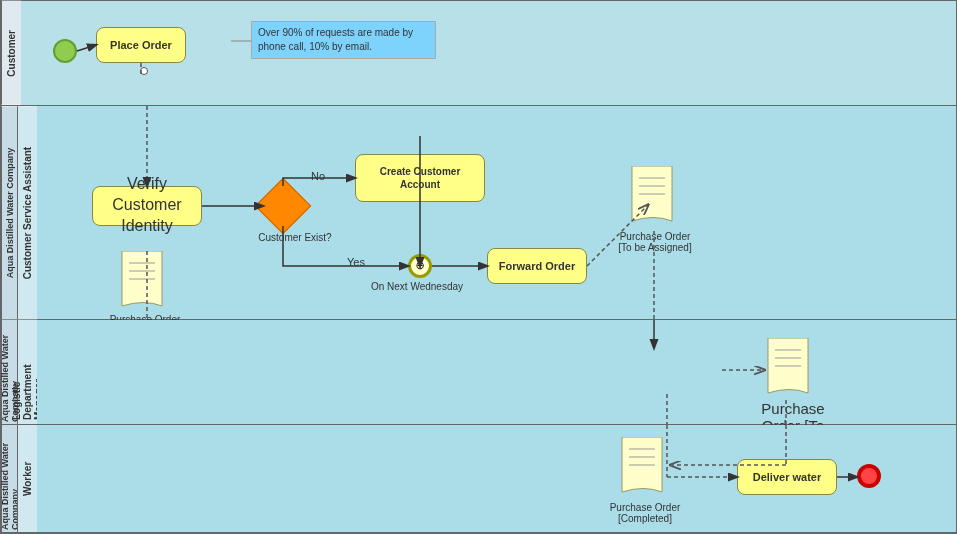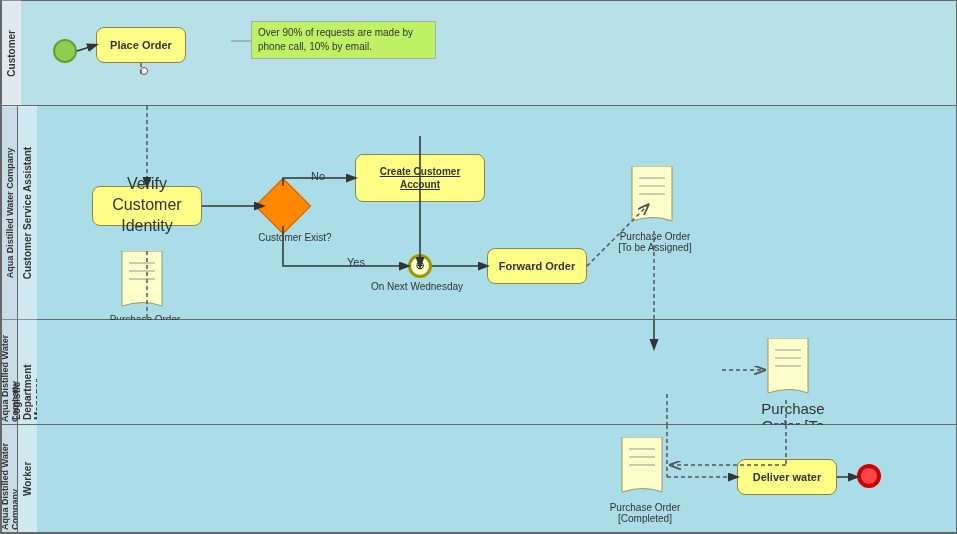--- a/index.html
+++ b/index.html
@@ -113,21 +113,21 @@
       background: #ffffcc;
       border: 3px solid #999900;
       display: flex;
       align-items: center;
       justify-content: center;
       font-size: 10px;
     }
 
     .annotation-box {
       position: absolute;
-      background: #bef264;
+      background: #7dd3fc;
       border: 1px solid #aaa;
       font-size: 10px;
       padding: 4px 6px;
       color: #333;
     }
 
     
     .arrows-svg {
       position: absolute;
       top: 0;
@@ -198,21 +198,21 @@
     <div class="lane-content" style="position:relative;">
 
       <div class="task-box" style="left:55px; top:80px; width:110px; height:40px;">
         <span style="font-size:16px; font-weight:normal; line-height:1.3;">Verify Customer<br>Identity</span>
       </div>
 
       <div class="diamond" style="left:226px; top:80px;"></div>
       <div class="label-text" style="left:210px; top:126px; width:80px;margin-left:8px;">Customer Exist?</div>
 
       <div class="task-box" style="left:318px; top:48px; width:130px; height:48px;">
-        <span style="font-size:10px; font-weight:bold; line-height:1.3;text-decoration:underline;">Create Customer<br>Account</span>
+        <span style="font-size:10px; font-weight:bold; line-height:1.3;">Create Customer<br>Account</span>
       </div>
 
       <div class="intermediate-event" style="left:371px; top:148px;">
         <span style="font-size:11px;">⊕</span>
       </div>
       <div class="label-text" style="left:320px; top:175px; width:120px;">On Next Wednesday</div>
 
       <div class="task-box" style="left:450px; top:142px; width:100px; height:36px;">
         <span>Forward Order</span>
       </div>

